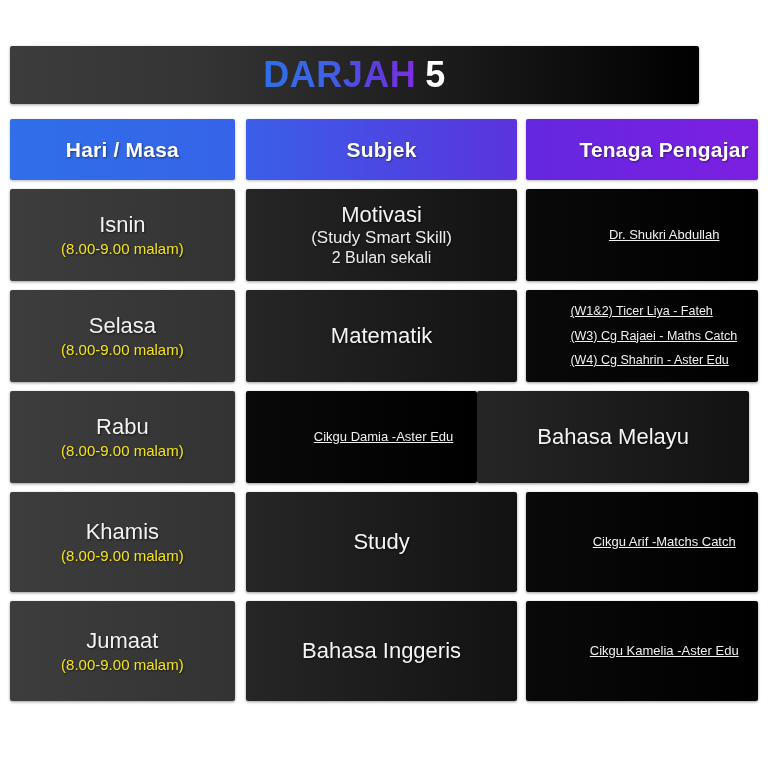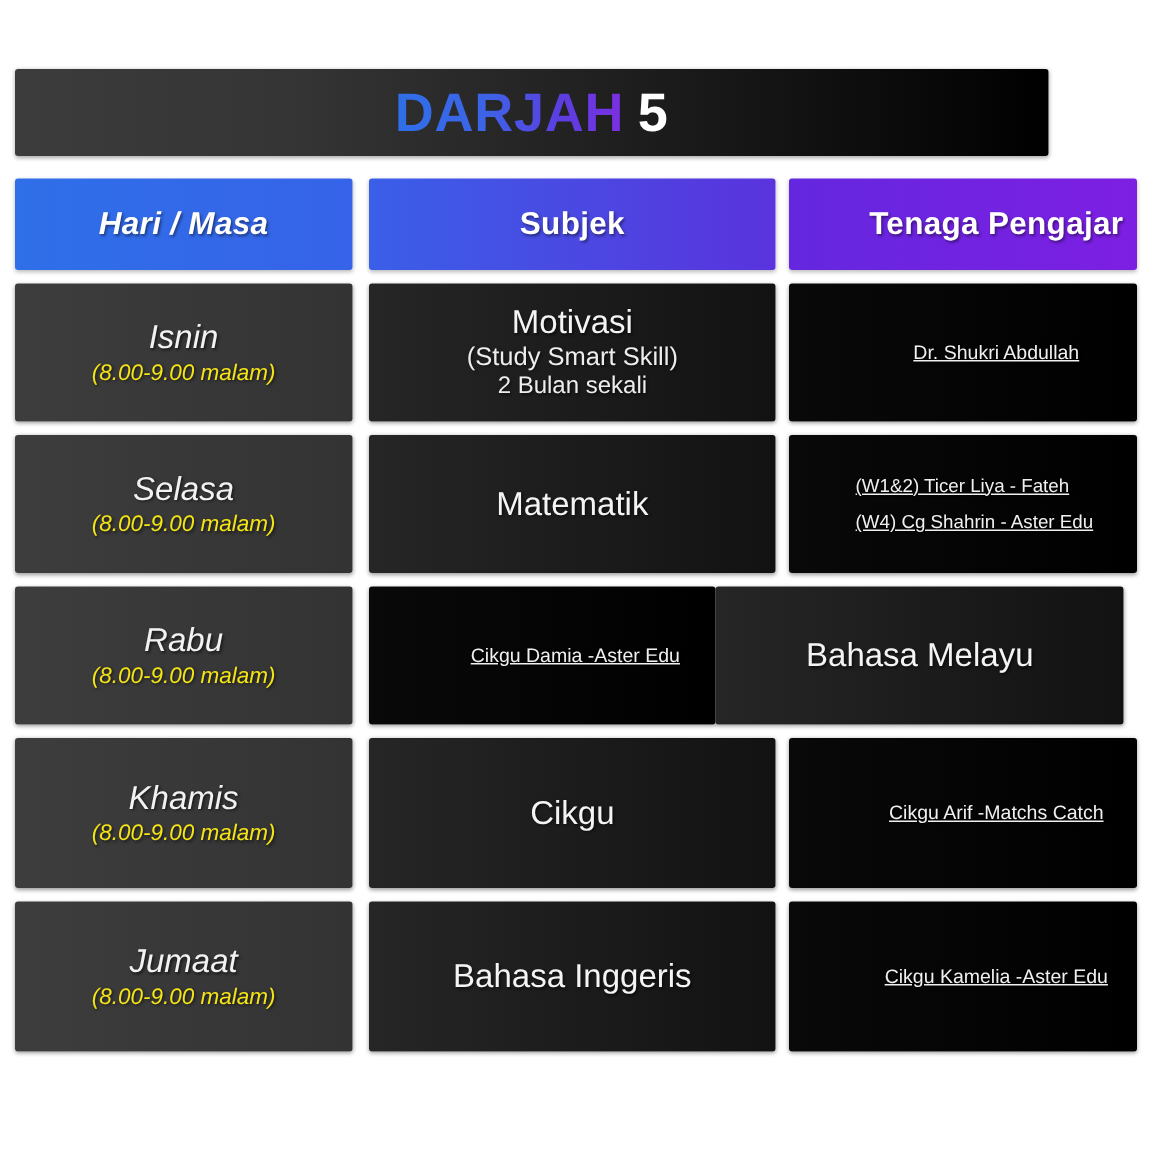--- a/index.html
+++ b/index.html
@@ -71,21 +71,21 @@
   .cell {
     box-sizing: border-box;
     display: flex;
     flex-direction: column;
     align-items: center;
     justify-content: center;
     text-align: center;
     border-radius: 2px;
     overflow: hidden;
   }
-  .col-day   { width: 230px; margin-right: 11px; font-style: italic; }
+  .col-day   { width: 230px; margin-right: 11px; }
   .col-subj  { width: 278px; margin-right: 9px; }
   .col-teach { width: 236px; padding-left: 44px; }
 
   
   .row-head .cell {
     height: 61px;
     box-shadow: 0 1px 3px rgba(0,0,0,0.28);
   }
   .row-head .col-day {
     background: linear-gradient(to right, #2f6fe8 0%, #3663e9 100%);
@@ -216,20 +216,21 @@
     <div class="row row-body r2">
       <div class="cell col-day">
         <span class="day-name">Selasa</span>
         <span class="day-time">(8.00-9.00 malam)</span>
       </div>
       <div class="cell col-subj">
         <span class="subj-main">Matematik</span>
       </div>
       <div class="cell col-teach multi">
         <span class="teach-line">(W1&amp;2) Ticer Liya - Fateh</span>
+        <span class="teach-line">(W3) Cg Rajaei  - Maths Catch</span>
         <span class="teach-line">(W4) Cg Shahrin - Aster Edu</span>
       </div>
     </div>
 
     <div class="row row-body r3">
       <div class="cell col-day">
         <span class="day-name">Rabu</span>
         <span class="day-time">(8.00-9.00 malam)</span>
       </div>
       <div class="cell col-teach">
@@ -239,21 +240,21 @@
         <span class="subj-main">Bahasa Melayu</span>
       </div>
     </div>
 
     <div class="row row-body r4">
       <div class="cell col-day">
         <span class="day-name">Khamis</span>
         <span class="day-time">(8.00-9.00 malam)</span>
       </div>
       <div class="cell col-subj">
-        <span class="subj-main">Cikgu</span>
+        <span class="subj-main">Study</span>
       </div>
       <div class="cell col-teach">
         <span class="teach-line">Cikgu Arif -Matchs Catch</span>
       </div>
     </div>
 
     <div class="row row-body r5">
       <div class="cell col-day">
         <span class="day-name">Jumaat</span>
         <span class="day-time">(8.00-9.00 malam)</span>

